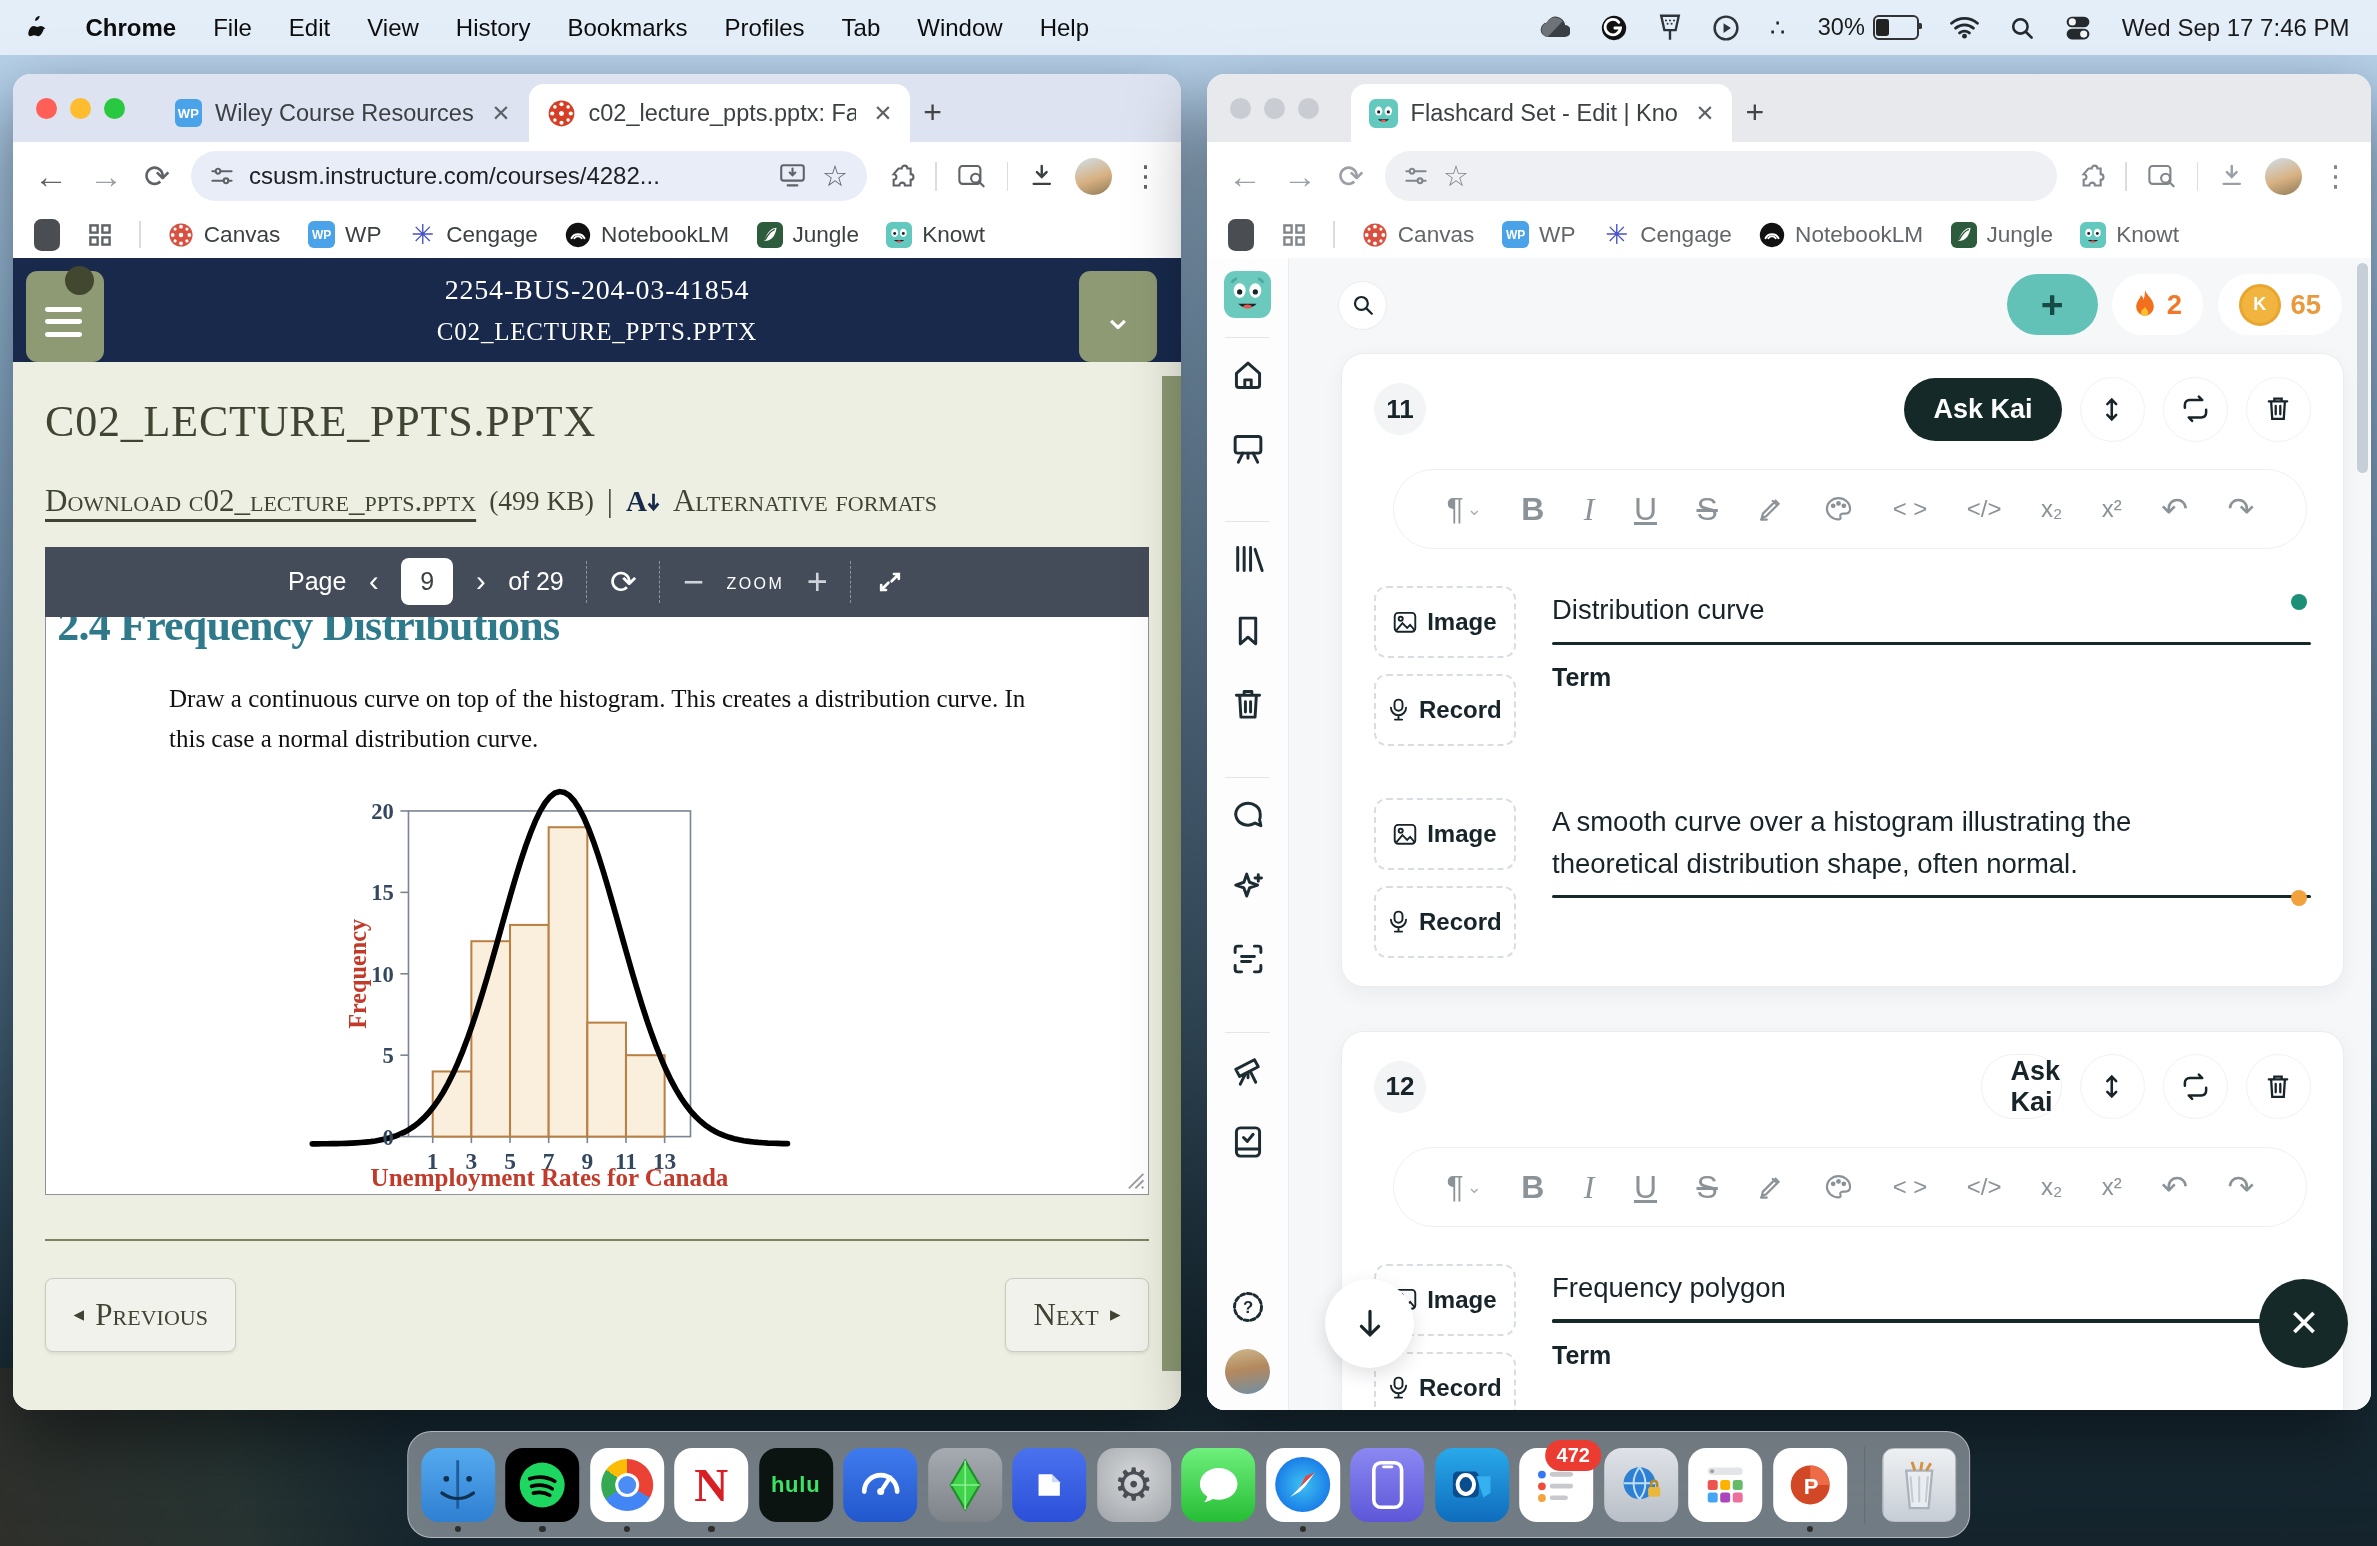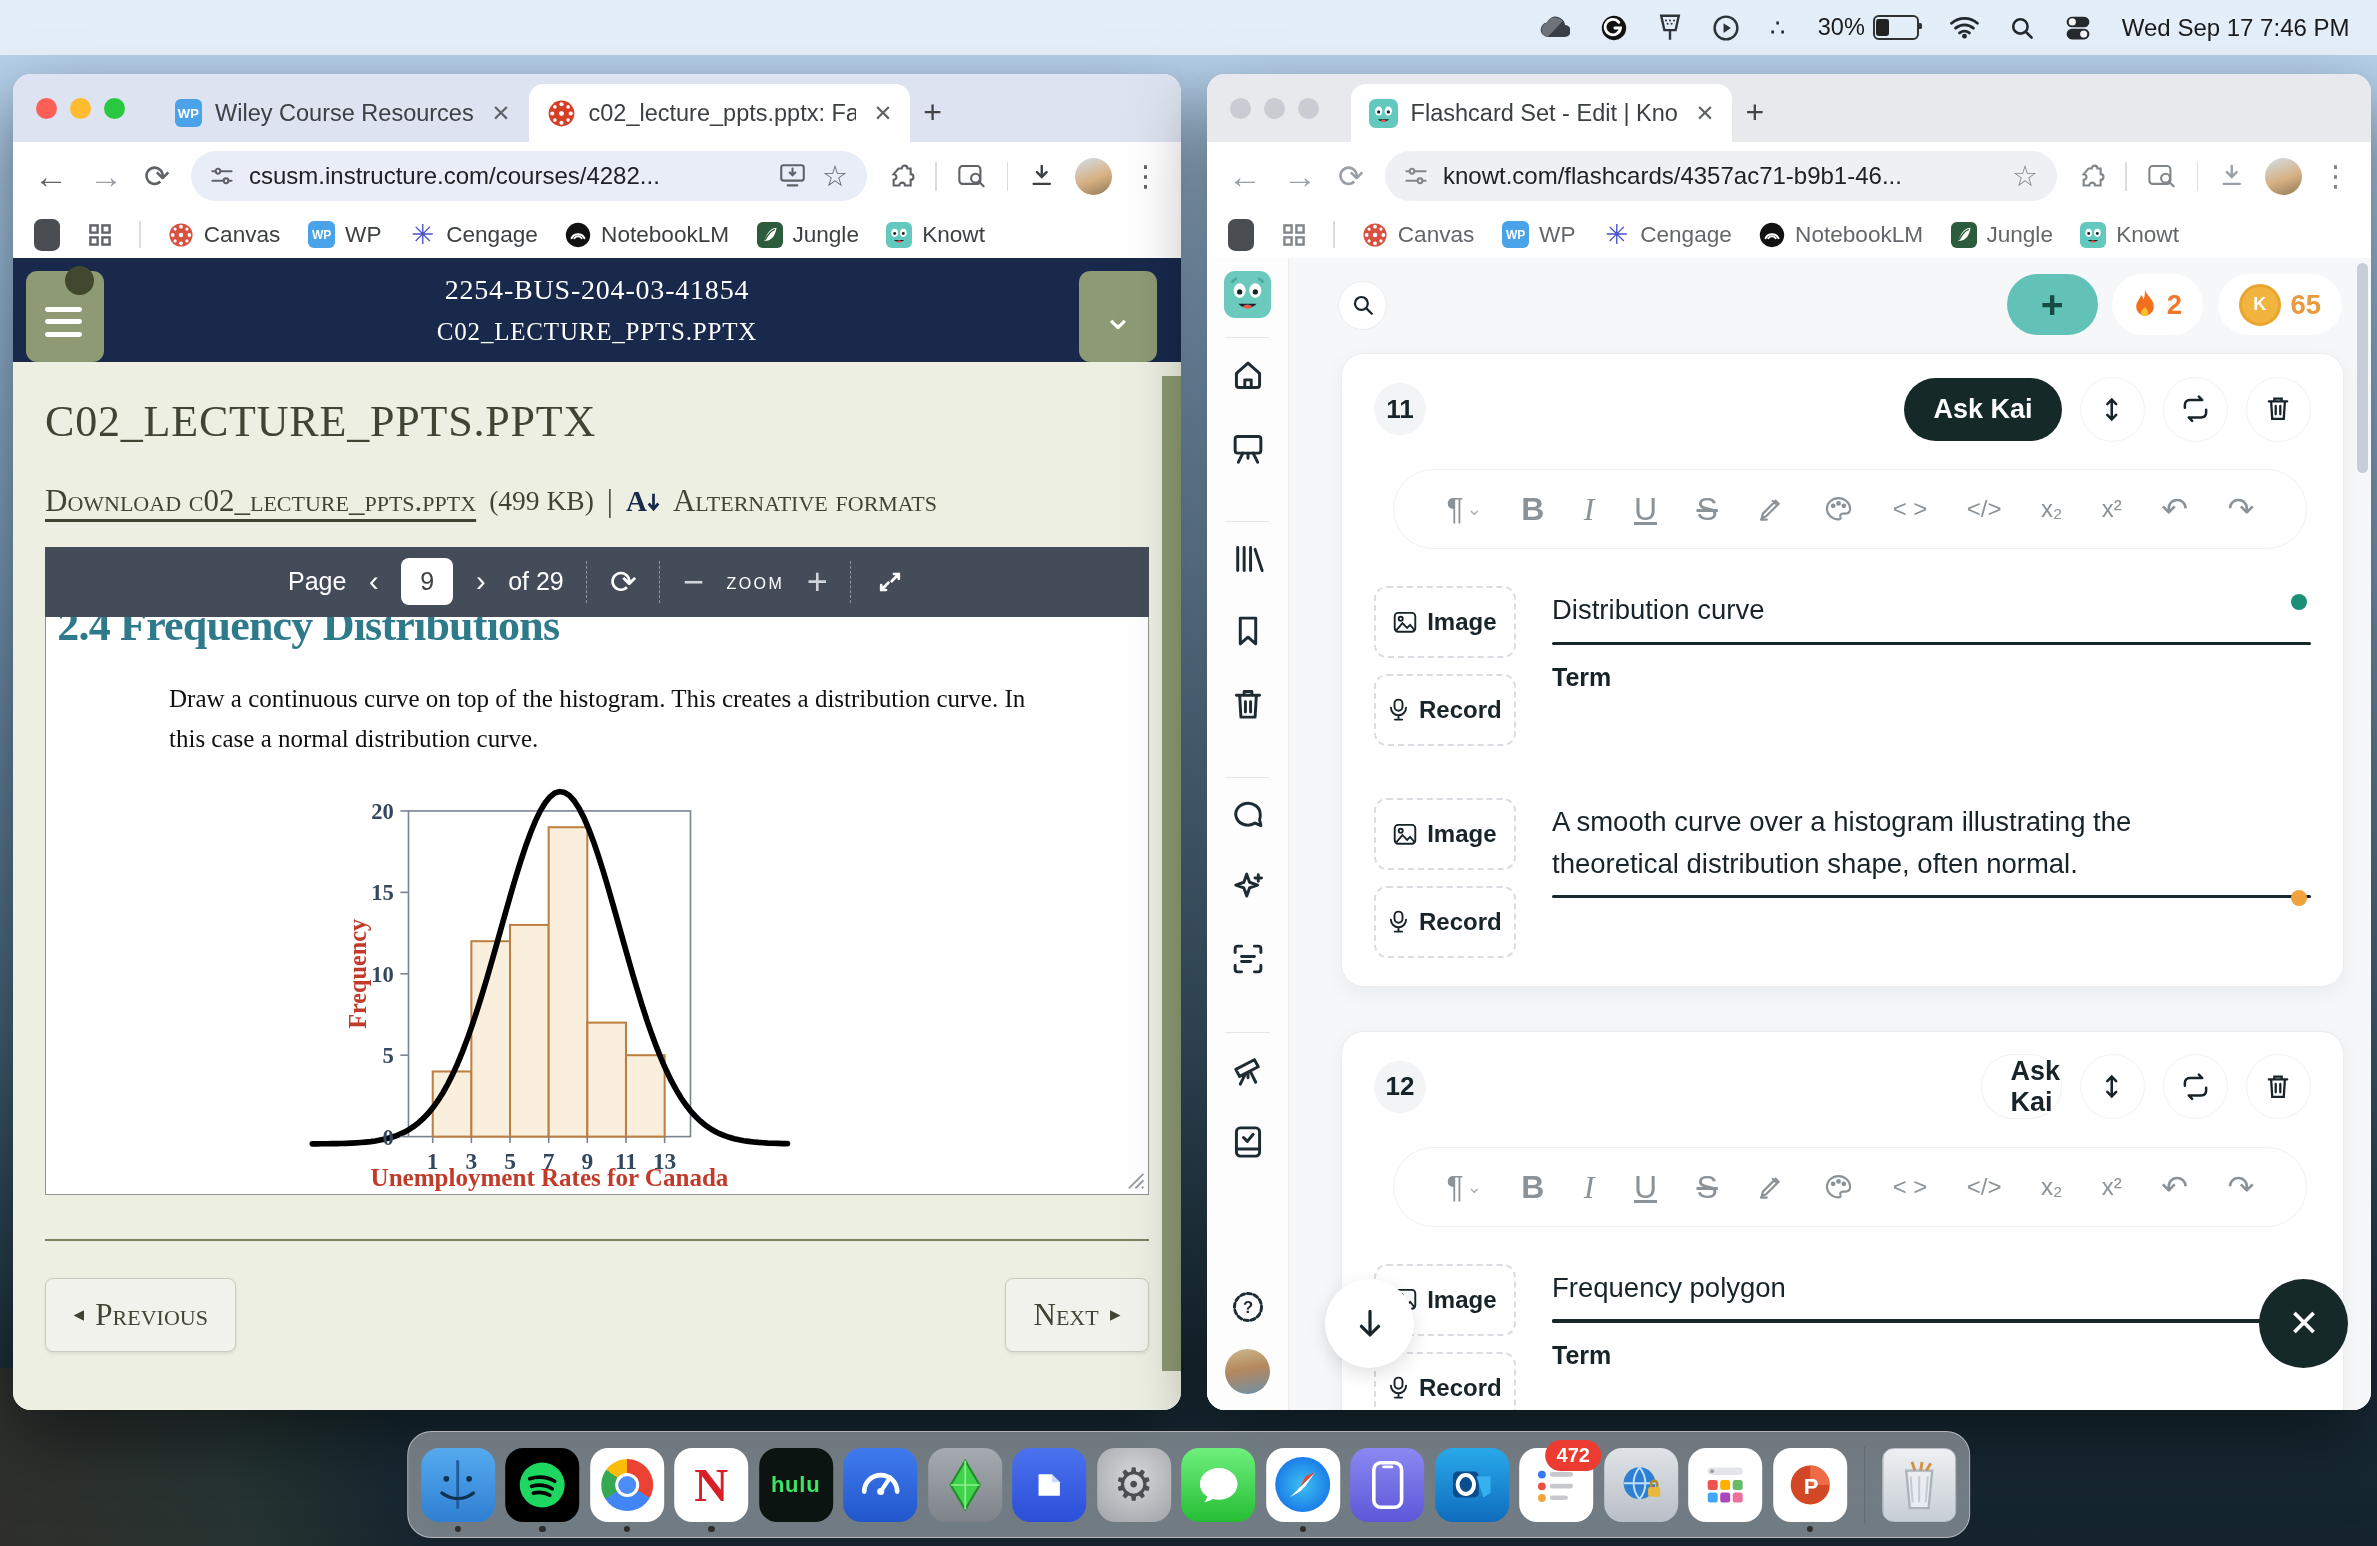--- a/index.html
+++ b/index.html
@@ -164,20 +164,37 @@
     padding:4px 11.3px;border-radius:18px;z-index:2;}
   .ddiv{width:1.6px;height:78px;background:rgba(60,60,60,.25);margin:0 6.5px;}
   svg{display:block;}
 </style>
 </head>
 <body>
 
 <div class="wall"></div>
 
 <div class="menubar">
+  <div class="mb-left">
+    <span>
+      <svg width="21" height="24" viewBox="0 0 26 30">
+          <path fill="#111" d="M18 0c.2 2-1 4-2.4 5.3-1.3 1.3-3 2.2-4.7 2 -.3-1.9.8-3.9 2-5.1C14.3.9 16.4 0 18 0zM24 22c-.8 2-1.2 2.8-2.3 4.5-1.5 2.3-3.6 5.2-6.2 5.2-2.3 0-2.9-1.5-6-1.5s-3.8 1.5-6.1 1.5C.8 31.7-1 28.5 1.5 22 3 18 6 15.6 8.8 15.6c2.3 0 3.7 1.5 5.6 1.5 1.8 0 2.9-1.5 5.6-1.5 2.4 0 5 1.4 6.8 3.7-1.7 1-4 2.7-2.8 2.7z" transform="scale(.8)"></path>
+        </svg>
+    </span>
+    <span class="mb-app">Chrome</span>
+    <span>File</span>
+    <span>Edit</span>
+    <span>View</span>
+    <span>History</span>
+    <span>Bookmarks</span>
+    <span>Profiles</span>
+    <span>Tab</span>
+    <span>Window</span>
+    <span>Help</span>
+  </div>
   <div class="mb-right">
     <span>
         <svg width="32" height="22.6" viewBox="0 0 40 28">
           <path fill="#3a3f45" d="M12 26a9 9 0 0 1-1-17.9A12 12 0 0 1 34 11a7.5 7.5 0 0 1-1 15z"></path>
           <path fill="#6d7379" d="M11 8.5A12 12 0 0 1 23 2a12 12 0 0 1 8 4L12 26a9 9 0 0 1-1-17.5z"></path>
         </svg>
       </span>
     <span>
         <svg width="26" height="26" viewBox="0 0 32 32">
           <circle cx="16" cy="16" r="15" fill="#111"></circle>
@@ -525,21 +542,20 @@
     <span class="navic dim" style="font-size:31px;">⟳</span>
     <div class="omni">
       <span>
           <svg width="24" height="24" viewBox="0 0 30 30" stroke="#80868b" stroke-width="2.6" fill="none" stroke-linecap="round">
             <circle cx="10" cy="9" r="3"></circle>
             <path d="M3 9h4M13 9h14"></path>
             <circle cx="20" cy="21" r="3"></circle>
             <path d="M3 21h14M23 21h4"></path>
           </svg>
         </span>
-      <span class="url">knowt.com/flashcards/4357ac71-b9b1-46...</span>
       <span style="font-size:29px;color:#80868b;">☆</span>
     </div>
     <div class="tbicons">
       <span>
           <svg width="27.5" height="27.5" viewBox="0 0 34 34" fill="none" stroke="#80868b" stroke-width="2.6">
             <path d="M12 7h4a3.5 3.5 0 1 1 7 0h4v7a3.5 3.5 0 1 1 0 7v7h-7a3.5 3.5 0 1 0-7 0H6v-7a3.5 3.5 0 1 0 0-7z" transform="translate(1 1)"></path>
           </svg>
         </span>
       <span class="tbdiv"></span>
       <span>

